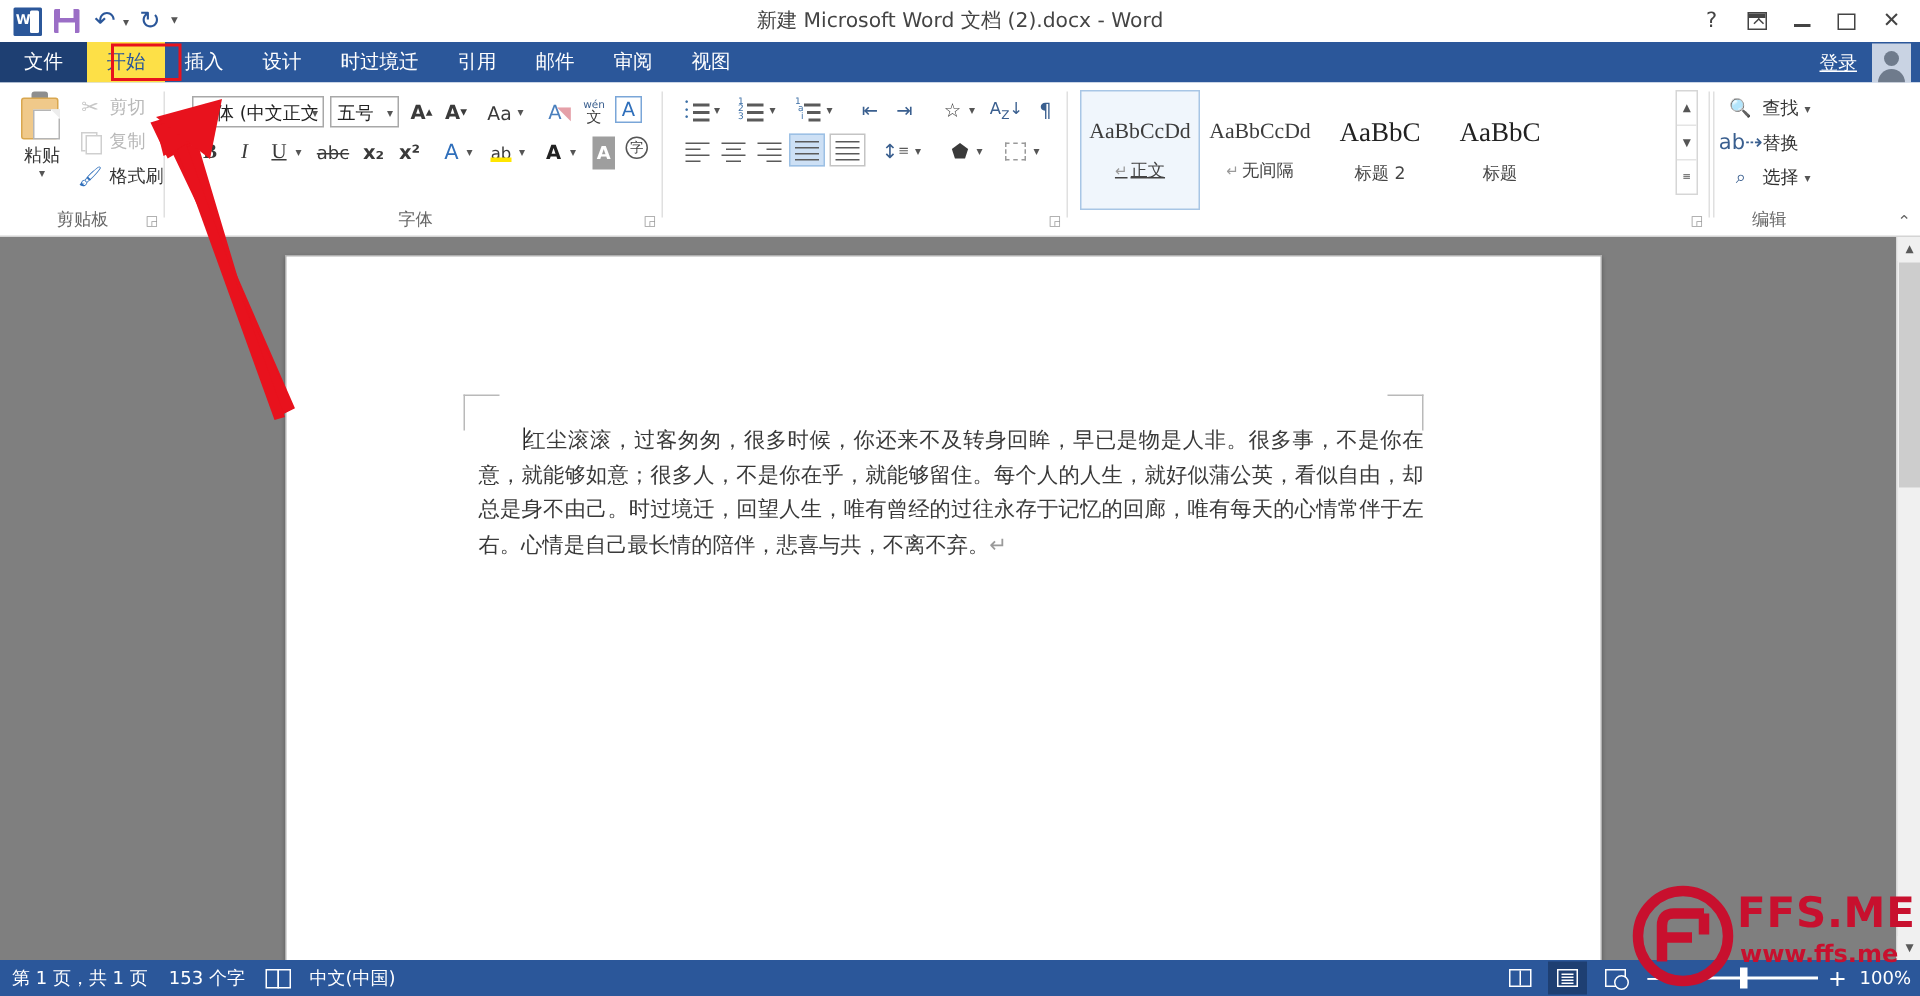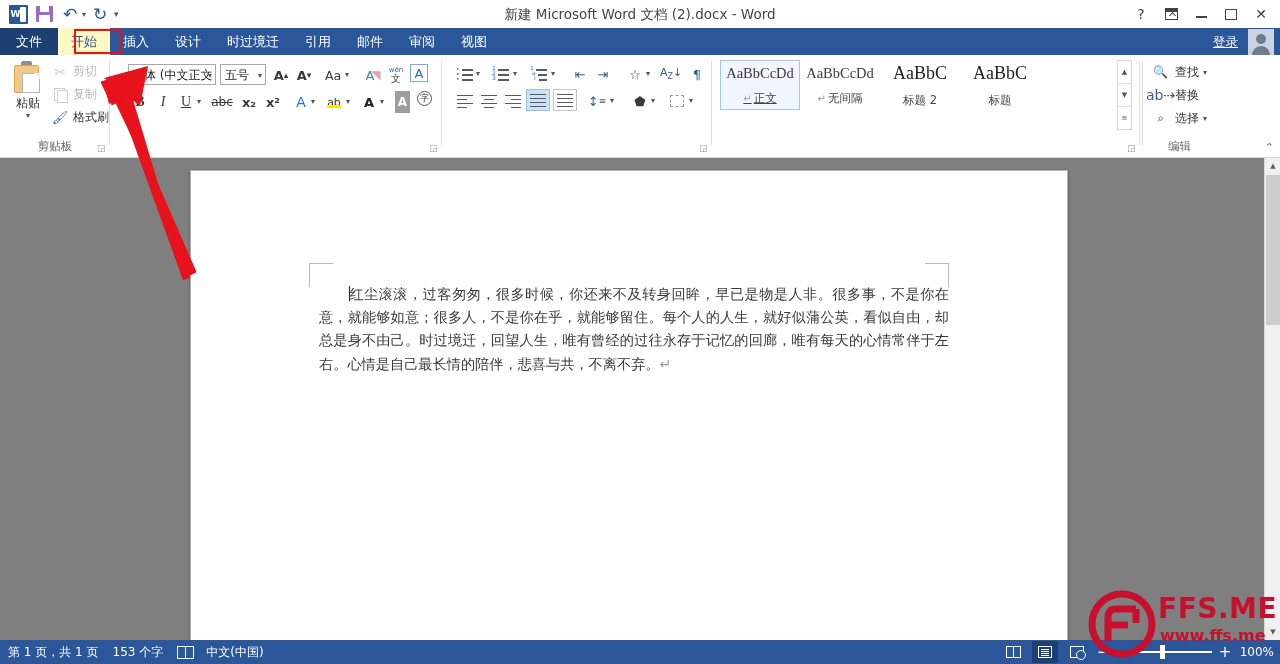--- a/index.html
+++ b/index.html
@@ -65,21 +65,21 @@
   .tabstrip {
     position: absolute; left: 0; top: 28px; width: 1280px; height: 27px;
     background: #2b579a;
   }
   .tabs { position: absolute; left: 0; top: 0; display: flex; height: 27px; align-items: stretch; }
   .tab {
     padding: 0 13px; height: 27px; line-height: 27px; font-size: 13px; color: #ffffff;
     cursor: default; white-space: nowrap;
   }
   .tab.file { background: #1e3f72; color: #fff; padding: 0 16px; }
-  .tab.active { background: #fef9c3; color: #2b579a; }
+  .tab.active { background: #fde047; color: #2b579a; }
   .signin {
     position: absolute; right: 42px; top: 0; height: 27px; line-height: 27px;
     font-size: 12.5px; color: #ffffff; text-decoration: underline; cursor: default;
   }
   .account-av {
     position: absolute; right: 6px; top: 1px; width: 26px; height: 26px;
     background: #c9d3e3;
   }
   .account-av::before {
     content:""; position:absolute; left:8px; top:5px; width:10px;height:10px;border-radius:50%;background:#6f7b8c;
@@ -170,21 +170,21 @@
   .list-ic { width:18px;height:14px; position:relative; }
   .list-ic i { position:absolute; left:6px; height:1.6px; width:11px; background:#5a5a5a; display:block; }
   .list-ic em { position:absolute; left:0; font-size:6px; font-style:normal; color:#3b6ea5; line-height:4px; }
   .align-ic { width:17px; height:13px; position:relative; }
   .align-ic i { position:absolute; left:0; height:1.7px; background:#5a5a5a; display:block; }
 
   
   #grp-styles { left: 714px; width: 426px; }
   .style-gallery { position:absolute; left:6px; top:5px; display:flex; gap:0px; }
   .style-card {
-    width: 80px; height: 50px; background:#fff; border:1px solid transparent;
+    width: 80px; height: 80px; background:#fff; border:1px solid transparent;
     display:flex; flex-direction:column; align-items:center; justify-content:center;
     cursor:default;
   }
   .style-card.sel { border:1px solid #a8c6e5; background:#f0f6fc; }
   .style-sample { font-size: 14.5px; color:#3c3c3c; font-family:"Liberation Serif", serif; white-space:nowrap; overflow:hidden; }
   .style-sample.h1 { font-size: 24px; font-weight: bold; color:#222; }
   .style-sample.h2 { font-size: 18px; color:#222; }
   .style-sample.h3 { font-size: 18px; color:#222; }
   .style-name { font-size: 11.5px; color:#444; margin-top: 9px; white-space:nowrap; }
   .style-name .pilcrow { color:#9a9a9a; font-size: 10px; margin-right:2px; }
@@ -435,20 +435,21 @@
         <span class="txtcolor-A">A</span>
       </div>
       <span class="combo-caret" style="left:268px; top:42px; position:absolute;">▾</span>
       <div class="fb row2 shade-A" style="left:283px;">
         <span>A</span>
       </div>
       <div class="fb row2 circ-A" style="left:305px;">
         <span>字</span>
       </div>
 
+      <div class="grp-label">字体</div>
       <div class="dlg-launcher">◲</div>
       <div class="grp-sep" style="right:0;"></div>
     </div>
 
     <div class="grp" id="grp-para">
       <div class="pb" style="left:10px; top:8px; width:22px;">
         <span class="list-ic">
             <em style="top:0;">•</em>
             <i style="top:2px;"></i>
             <em style="top:5px;">•</em>

